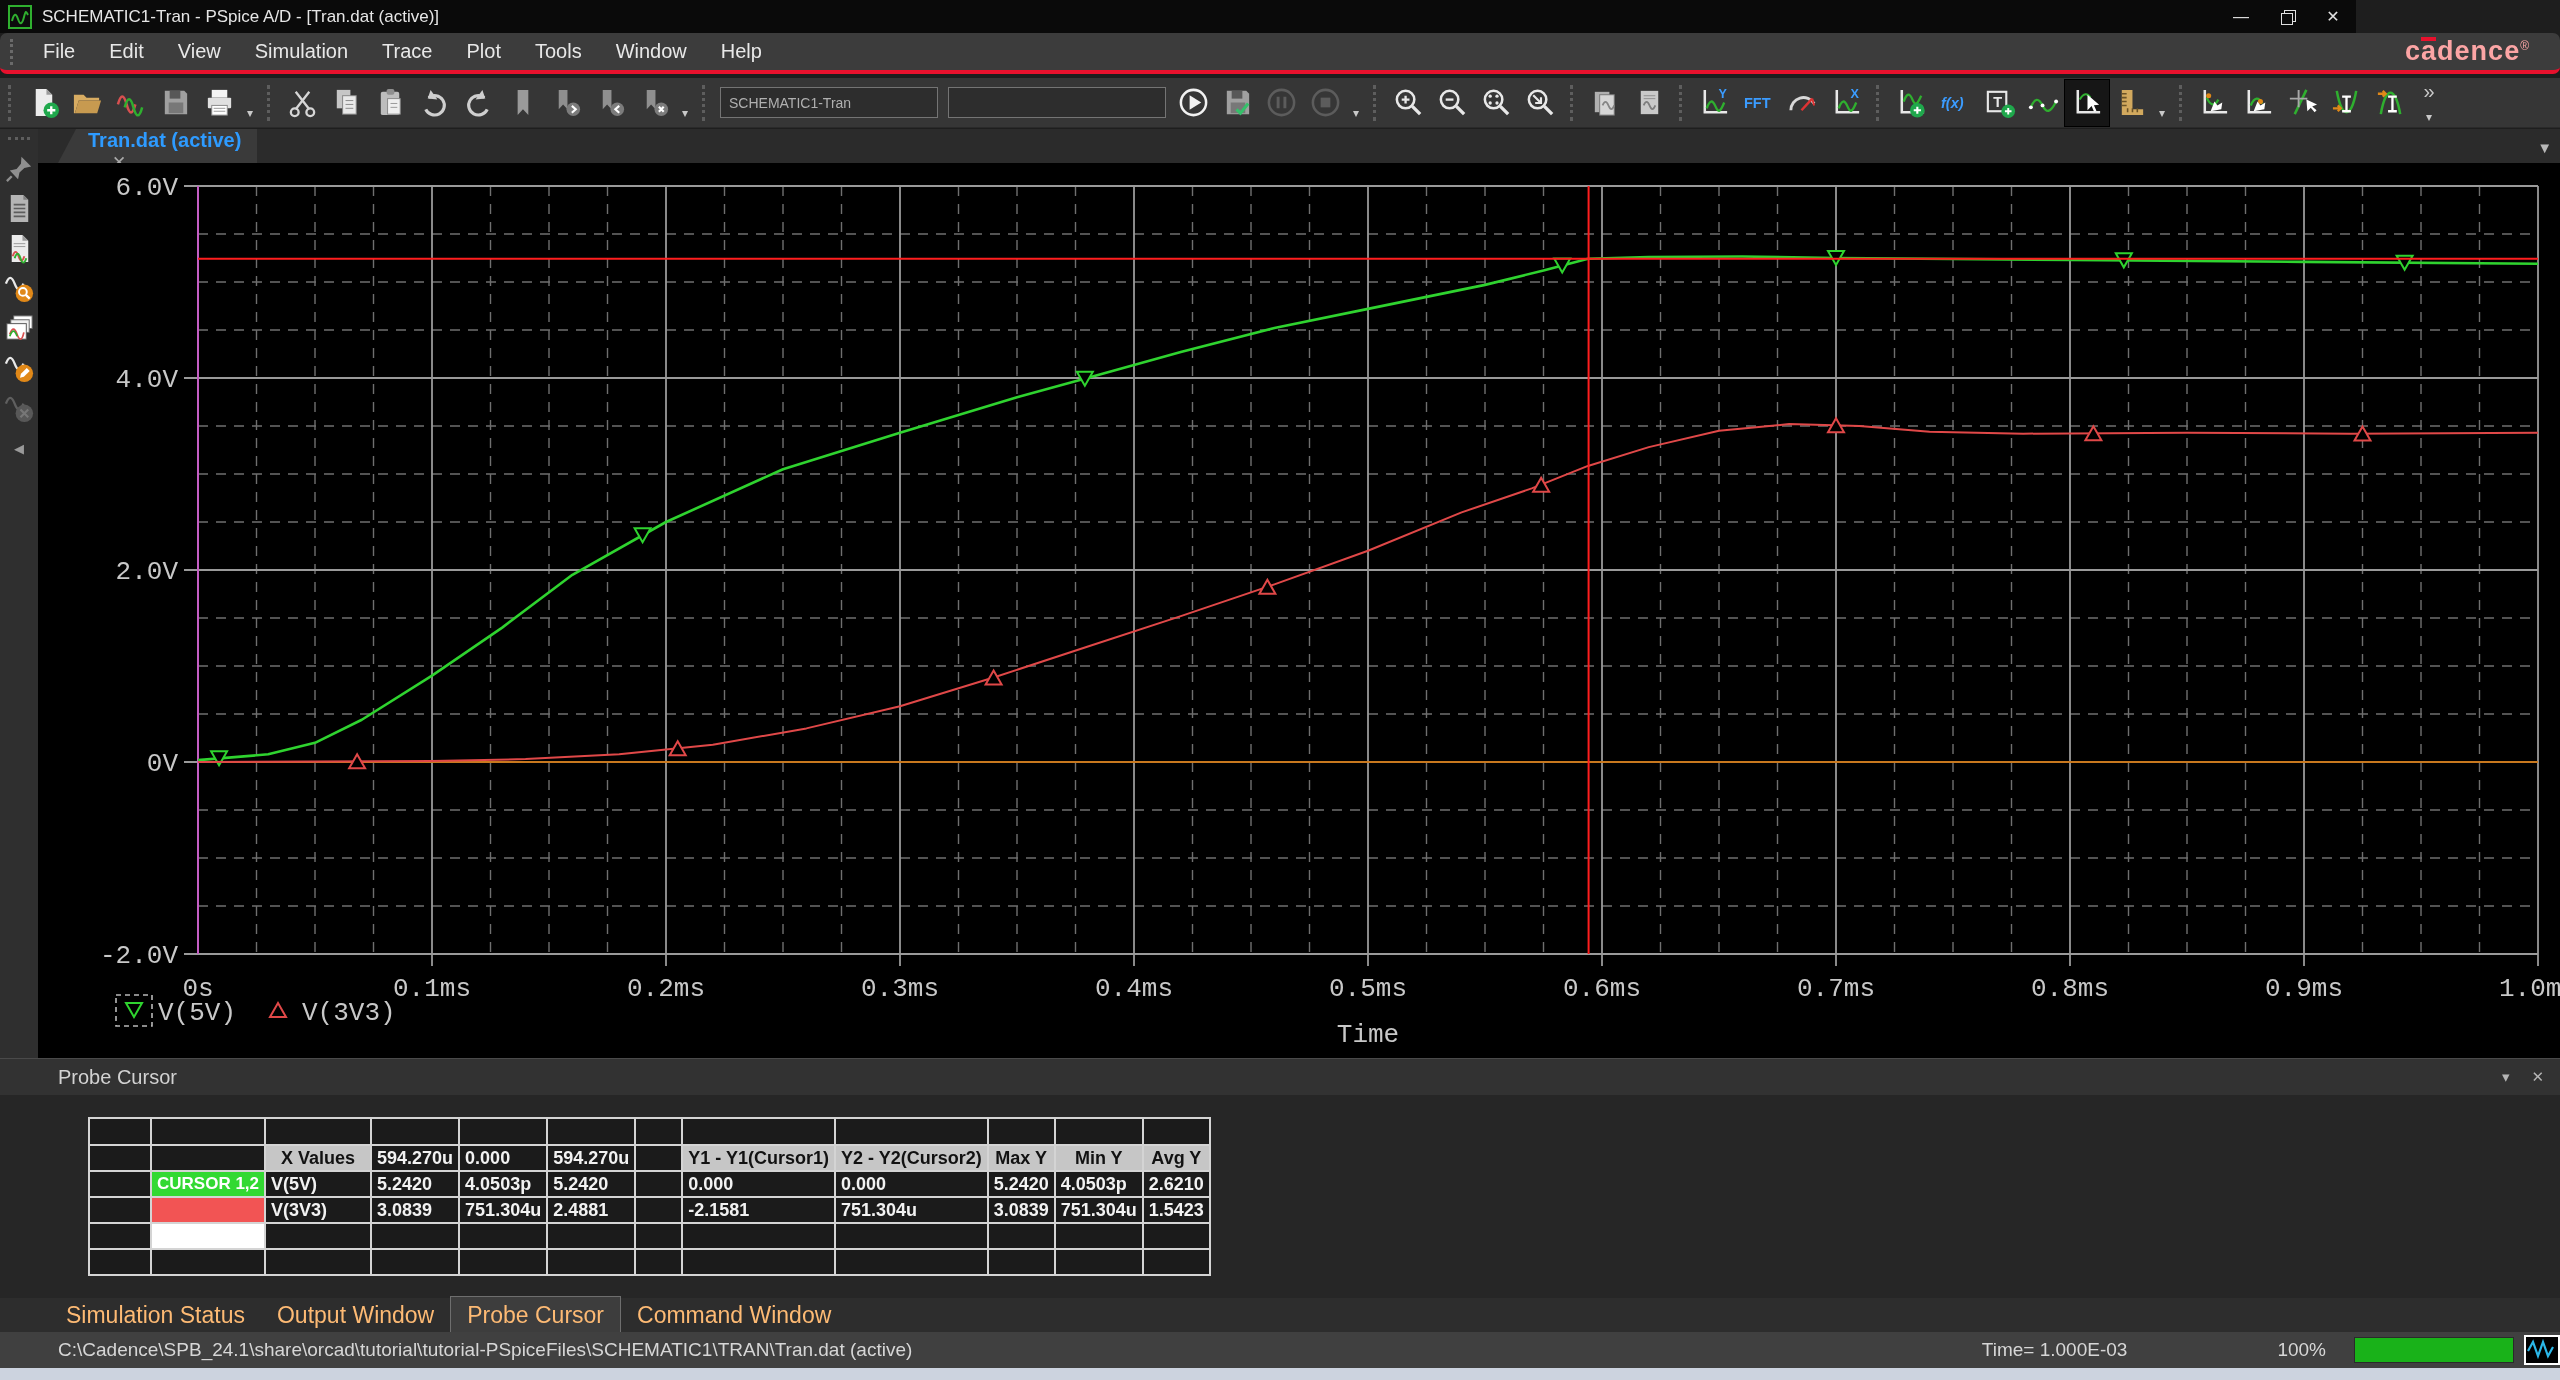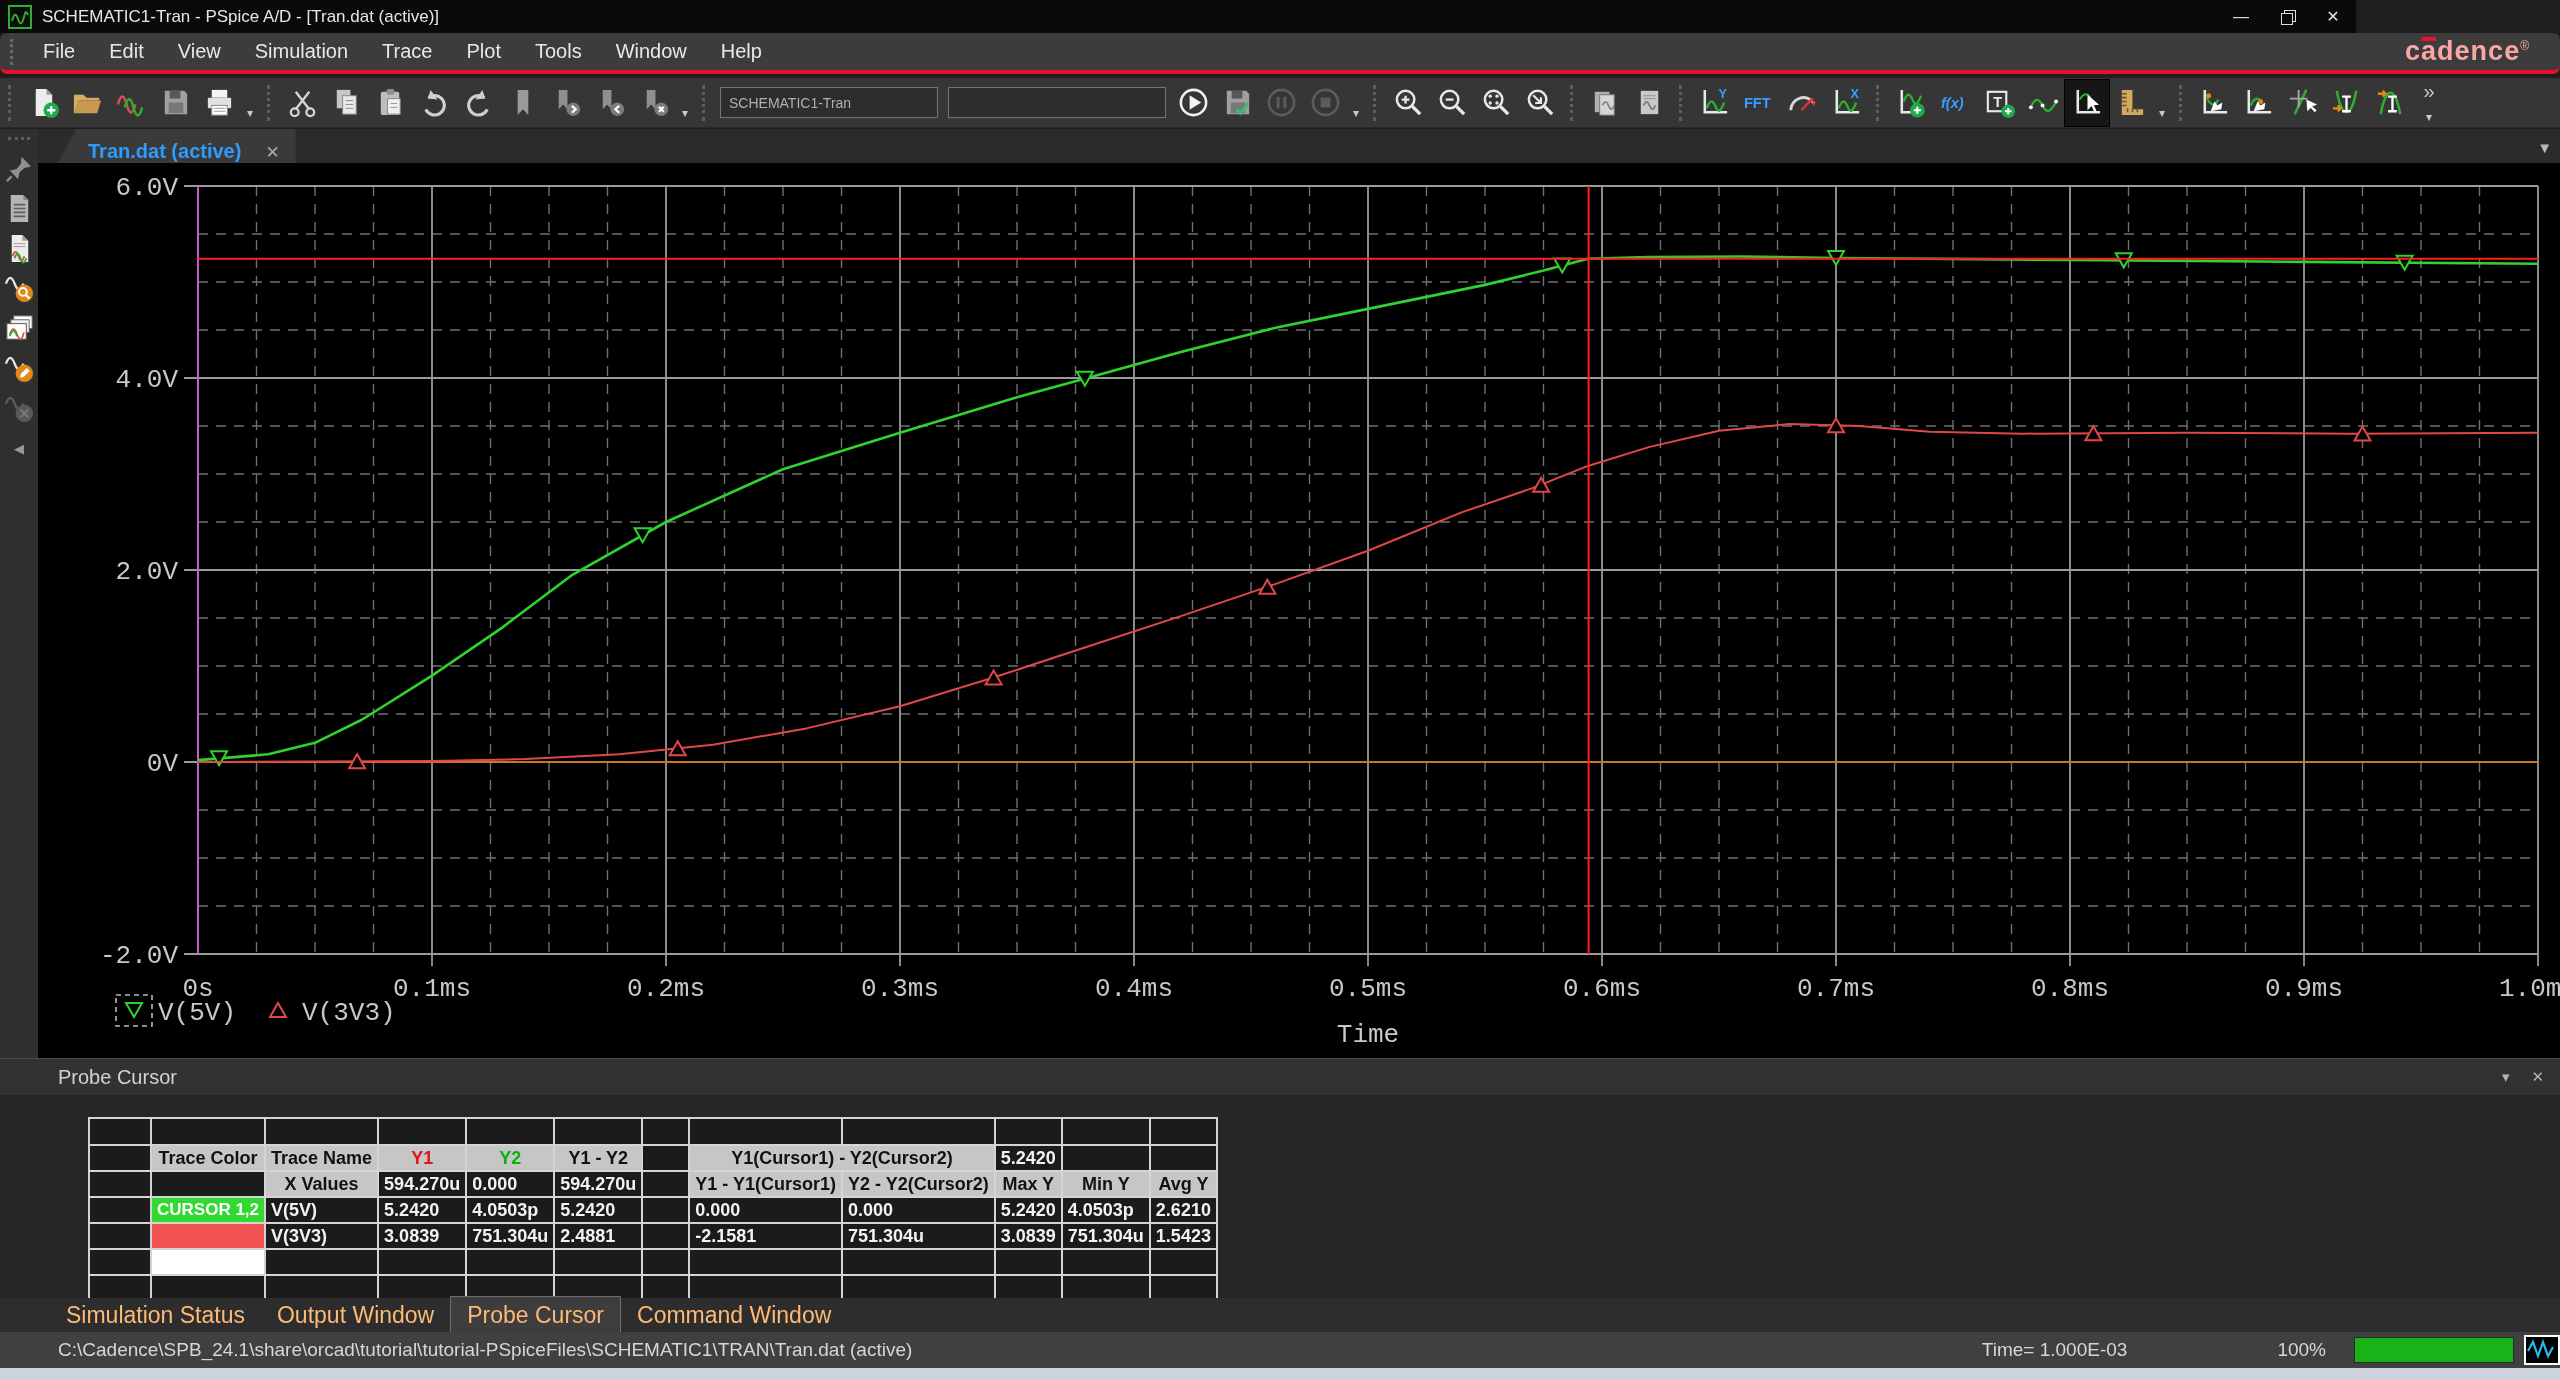--- a/index.html
+++ b/index.html
@@ -43,22 +43,22 @@
            color:#b0b0b0; font-size:14px; display:flex; align-items:center; padding:0 8px;
            margin:0 5px; flex:none;}
   .tcol { display:flex; flex-direction:column; align-items:center; justify-content:space-between;
           height:46px; padding:2px 0; color:#c9c9c9; flex:none; width:34px;}
   .tcol .ovf { font-size:20px; line-height:18px;}
   .tcol .drp { font-size:12px;}
 
   
   #tabbar { left:38px; top:129px; width:2522px; height:34px; background:#2b2b2b; }
   #doctab { position:absolute; left:20px; top:0; height:34px; background:#3a3a3a;
-            display:flex; align-items:flex-end; padding:0 16px 0 30px;
-            clip-path:polygon(18px 0,100% 0,100% 100%,0 100%); }
+            display:flex; align-items:flex-start; padding:0 16px 0 30px;
+            clip-path:polygon(18px 0,100% 0,100% 100%,0 100%);flex-direction:column; }
   #doctab .lbl { color:#2e9bff; font-weight:bold; font-size:20px; }
   #doctab .cls { color:#aaa; font-size:17px; margin-left:24px; }
   #tab-end-drop { position:absolute; right:8px; top:10px; color:#b8b8b8; font-size:15px; }
 
   
   #leftbar { left:0; top:129px; width:38px; height:929px; background:#2f2f2f;
              display:flex; flex-direction:column; align-items:center; }
   #leftbar .grip { width:22px; height:7px; border-top:3px dotted #5e5e5e; margin:8px 0 4px; }
   .lbtn { width:36px; height:40px; display:flex; align-items:center; justify-content:center; }
   .lbtn.disabled { opacity:.45; }
@@ -647,33 +647,20 @@
           <td class=""></td>
           <td class=""></td>
           <td class=""></td>
           <td class=""></td>
           <td class=""></td>
           <td class=""></td>
           <td class=""></td>
         </tr>
         <tr style="height:26px">
           <td class=""></td>
-          <td class="h">Trace Color</td>
-          <td class="h">Trace Name</td>
-          <td class="h" style="color:#e01616">Y1</td>
-          <td class="h" style="color:#0faf0f">Y2</td>
-          <td class="h">Y1 - Y2</td>
-          <td class=""></td>
-          <td class="h" colspan="2">Y1(Cursor1) - Y2(Cursor2)</td>
-          <td class="">5.2420</td>
-          <td class=""></td>
-          <td class=""></td>
-        </tr>
-        <tr style="height:26px">
-          <td class=""></td>
           <td class=""></td>
           <td class="h">X Values</td>
           <td class="">594.270u</td>
           <td class="">0.000</td>
           <td class="">594.270u</td>
           <td class=""></td>
           <td class="h">Y1 - Y1(Cursor1)</td>
           <td class="h">Y2 - Y2(Cursor2)</td>
           <td class="h">Max Y</td>
           <td class="h">Min Y</td>

